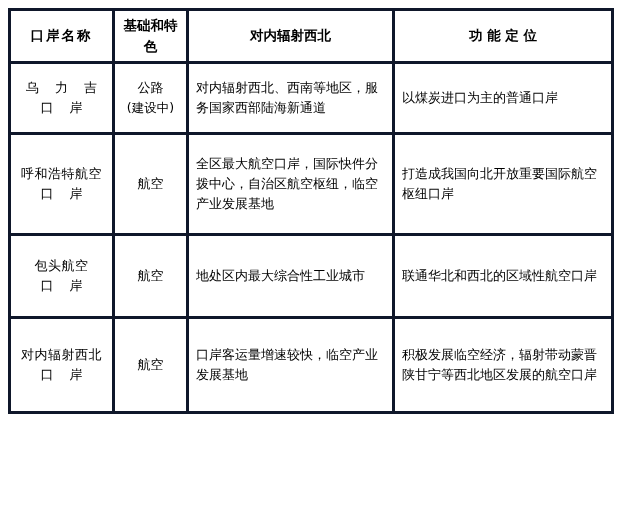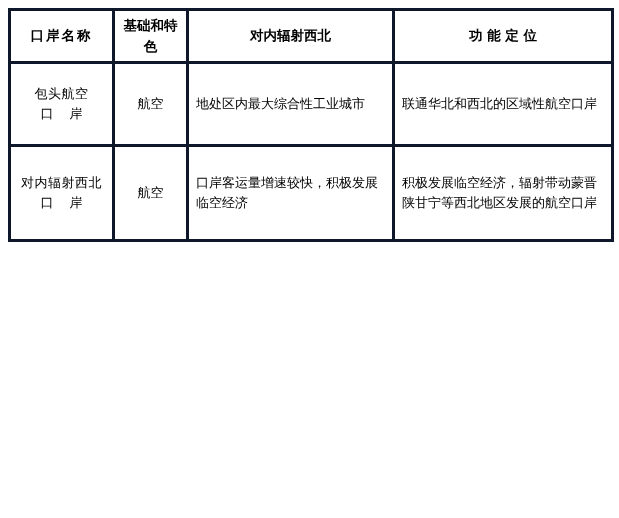--- a/index.html
+++ b/index.html
@@ -95,37 +95,60 @@
     </colgroup>
     <thead>
       <tr>
         <th class="th-spread">口岸名称</th>
         <th>基础和特色</th>
         <th>对内辐射西北</th>
         <th>功 能 定 位</th>
       </tr>
     </thead>
     <tbody>
+      <tr class="row-a">
+        <td class="name-cell">
+          <span class="line1 spread">乌 力 吉</span>
+          <span class="line2">口    岸</span>
+        </td>
+        <td class="type-cell">
+          <span>公路</span>
+          <span class="sub">(建设中)</span>
+        </td>
+        <td class="cell-left">对内辐射西北、西南等地区，服务国家西部陆海新通道</td>
+        <td class="cell-left">以煤炭进口为主的普通口岸</td>
+      </tr>
+      <tr class="row-b">
+        <td class="name-cell">
+          <span class="line1">呼和浩特航空</span>
+          <span class="line2">口    岸</span>
+        </td>
+        <td class="type-cell">
+          <span>航空</span>
+        </td>
+        <td class="cell-left">全区最大航空口岸，国际快件分拨中心，自治区航空枢纽，临空产业发展基地</td>
+        <td class="cell-left">打造成我国向北开放重要国际航空枢纽口岸</td>
+      </tr>
       <tr class="row-c">
         <td class="name-cell">
           <span class="line1">包头航空</span>
           <span class="line2">口    岸</span>
         </td>
         <td class="type-cell">
           <span>航空</span>
         </td>
         <td class="cell-left">地处区内最大综合性工业城市</td>
         <td class="cell-left">联通华北和西北的区域性航空口岸</td>
       </tr>
       <tr class="row-d">
         <td class="name-cell">
           <span class="line1">对内辐射西北</span>
           <span class="line2">口    岸</span>
         </td>
         <td class="type-cell">
           <span>航空</span>
         </td>
-        <td class="cell-left">口岸客运量增速较快，积极发展临空经济</td>
+        <td class="cell-left">口岸客运量增速较快，临空产业发展基地</td>
         <td class="cell-left">积极发展临空经济，辐射带动蒙晋陕甘宁等西北地区发展的航空口岸</td>
       </tr>
     </tbody>
   </table>
 </div>
 
 </body></html>

